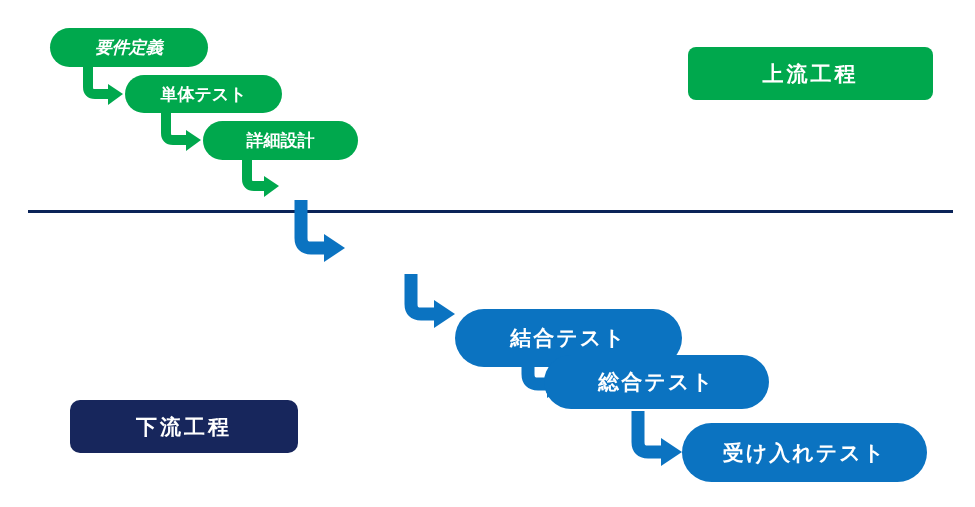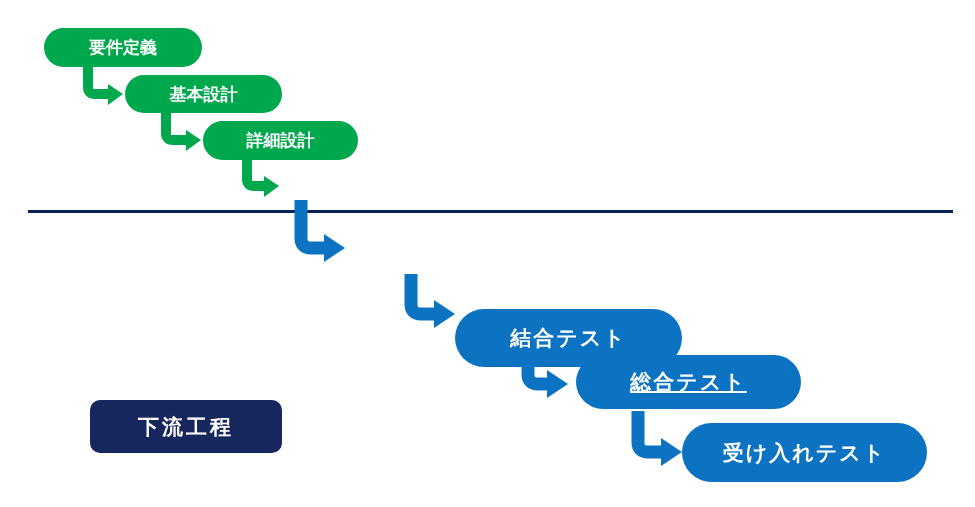--- a/index.html
+++ b/index.html
@@ -66,28 +66,28 @@
   .pill.green {
     background: var(--upstream-green, #00A84D);
     font-size: 17px;
   }
   .pill.blue {
     background: var(--downstream-blue, #0B73C1);
     font-size: 21px;
     letter-spacing: 2px;
   }
 
-  #step-requirements { left: 44px;  top: 28px;  width: 158px; height: 39px; border-radius: 20px; }
+  #step-requirements { left: 50px;  top: 28px;  width: 158px; height: 39px; border-radius: 20px; font-style: italic; }
   #step-basic        { left: 125px; top: 75px;  width: 157px; height: 38px; border-radius: 19px; }
   #step-detailed     { left: 203px; top: 121px; width: 155px; height: 39px; border-radius: 20px; }
   #step-coding       { left: 281px; top: 167px; width: 176px; height: 38px; border-radius: 19px; }
 
   #step-unit         { left: 343px; top: 220px; width: 225px; height: 56px; border-radius: 28px; }
   #step-integration  { left: 455px; top: 285px; width: 227px; height: 58px; border-radius: 29px; margin-top: 24px; }
-  #step-system       { left: 576px; top: 355px; width: 225px; height: 54px; border-radius: 29px; text-decoration: underline; }
+  #step-system       { left: 544px; top: 355px; width: 225px; height: 54px; border-radius: 29px; }
   #step-acceptance   { left: 682px; top: 423px; width: 245px; height: 59px; border-radius: 30px; }
 
   
   .phase-box {
     position: absolute;
     display: flex;
     align-items: center;
     justify-content: center;
     color: var(--text-white, #ffffff);
     font-weight: bold;
@@ -99,25 +99,24 @@
     left: 688px;
     top: 47px;
     width: 245px;
     height: 53px;
     border-radius: 8px;
     background: var(--upstream-green, #00A84D);
   }
   #downstream-box {
     left: 70px;
     top: 400px;
-    width: 192px;
+    width: 228px;
     height: 53px;
     border-radius: 10px;
     background: var(--navy, #17265C);
-    margin-left: 20px;
   }
 </style>
 </head>
 <body>
 
 <div id="stage">
 
   <div class="divider"></div>
 
   <svg id="arrows" width="975" height="507" viewBox="0 0 975 507">
@@ -145,22 +144,23 @@
       <path class="arrow-shaft-blue" d="M528 341 L528 374 Q528 384 538 384 L547 384"></path>
       <polygon class="arrow-head-blue" points="547,370 547,398 568,384"></polygon>
     </g>
     <g>
       <path class="arrow-shaft-blue" d="M638 411 L638 442 Q638 452 648 452 L661 452"></path>
       <polygon class="arrow-head-blue" points="661,438 661,466 682,452"></polygon>
     </g>
   </svg>
 
   <div class="pill green" id="step-requirements">要件定義</div>
-  <div class="pill green" id="step-basic">基本設計</div>
+  <div class="pill green" id="step-basic">単体テスト</div>
   <div class="pill green" id="step-detailed">詳細設計</div>
 
   <div class="pill blue" id="step-integration">結合テスト</div>
   <div class="pill blue" id="step-system">総合テスト</div>
   <div class="pill blue" id="step-acceptance">受け入れテスト</div>
 
+  <div class="phase-box" id="upstream-box">上流工程</div>
   <div class="phase-box" id="downstream-box">下流工程</div>
 
 </div>
 
 </body></html>

